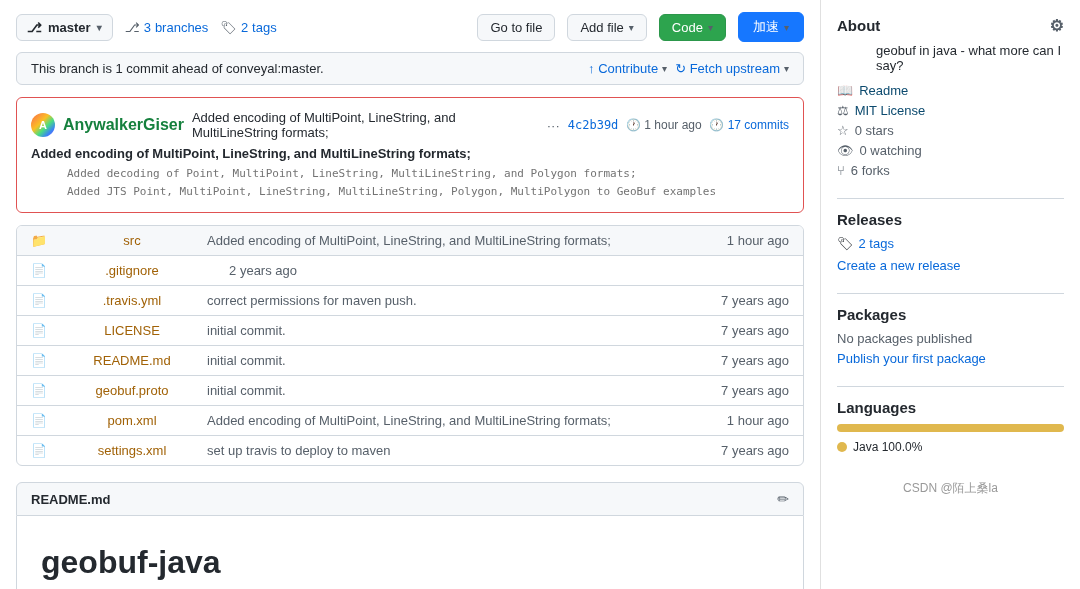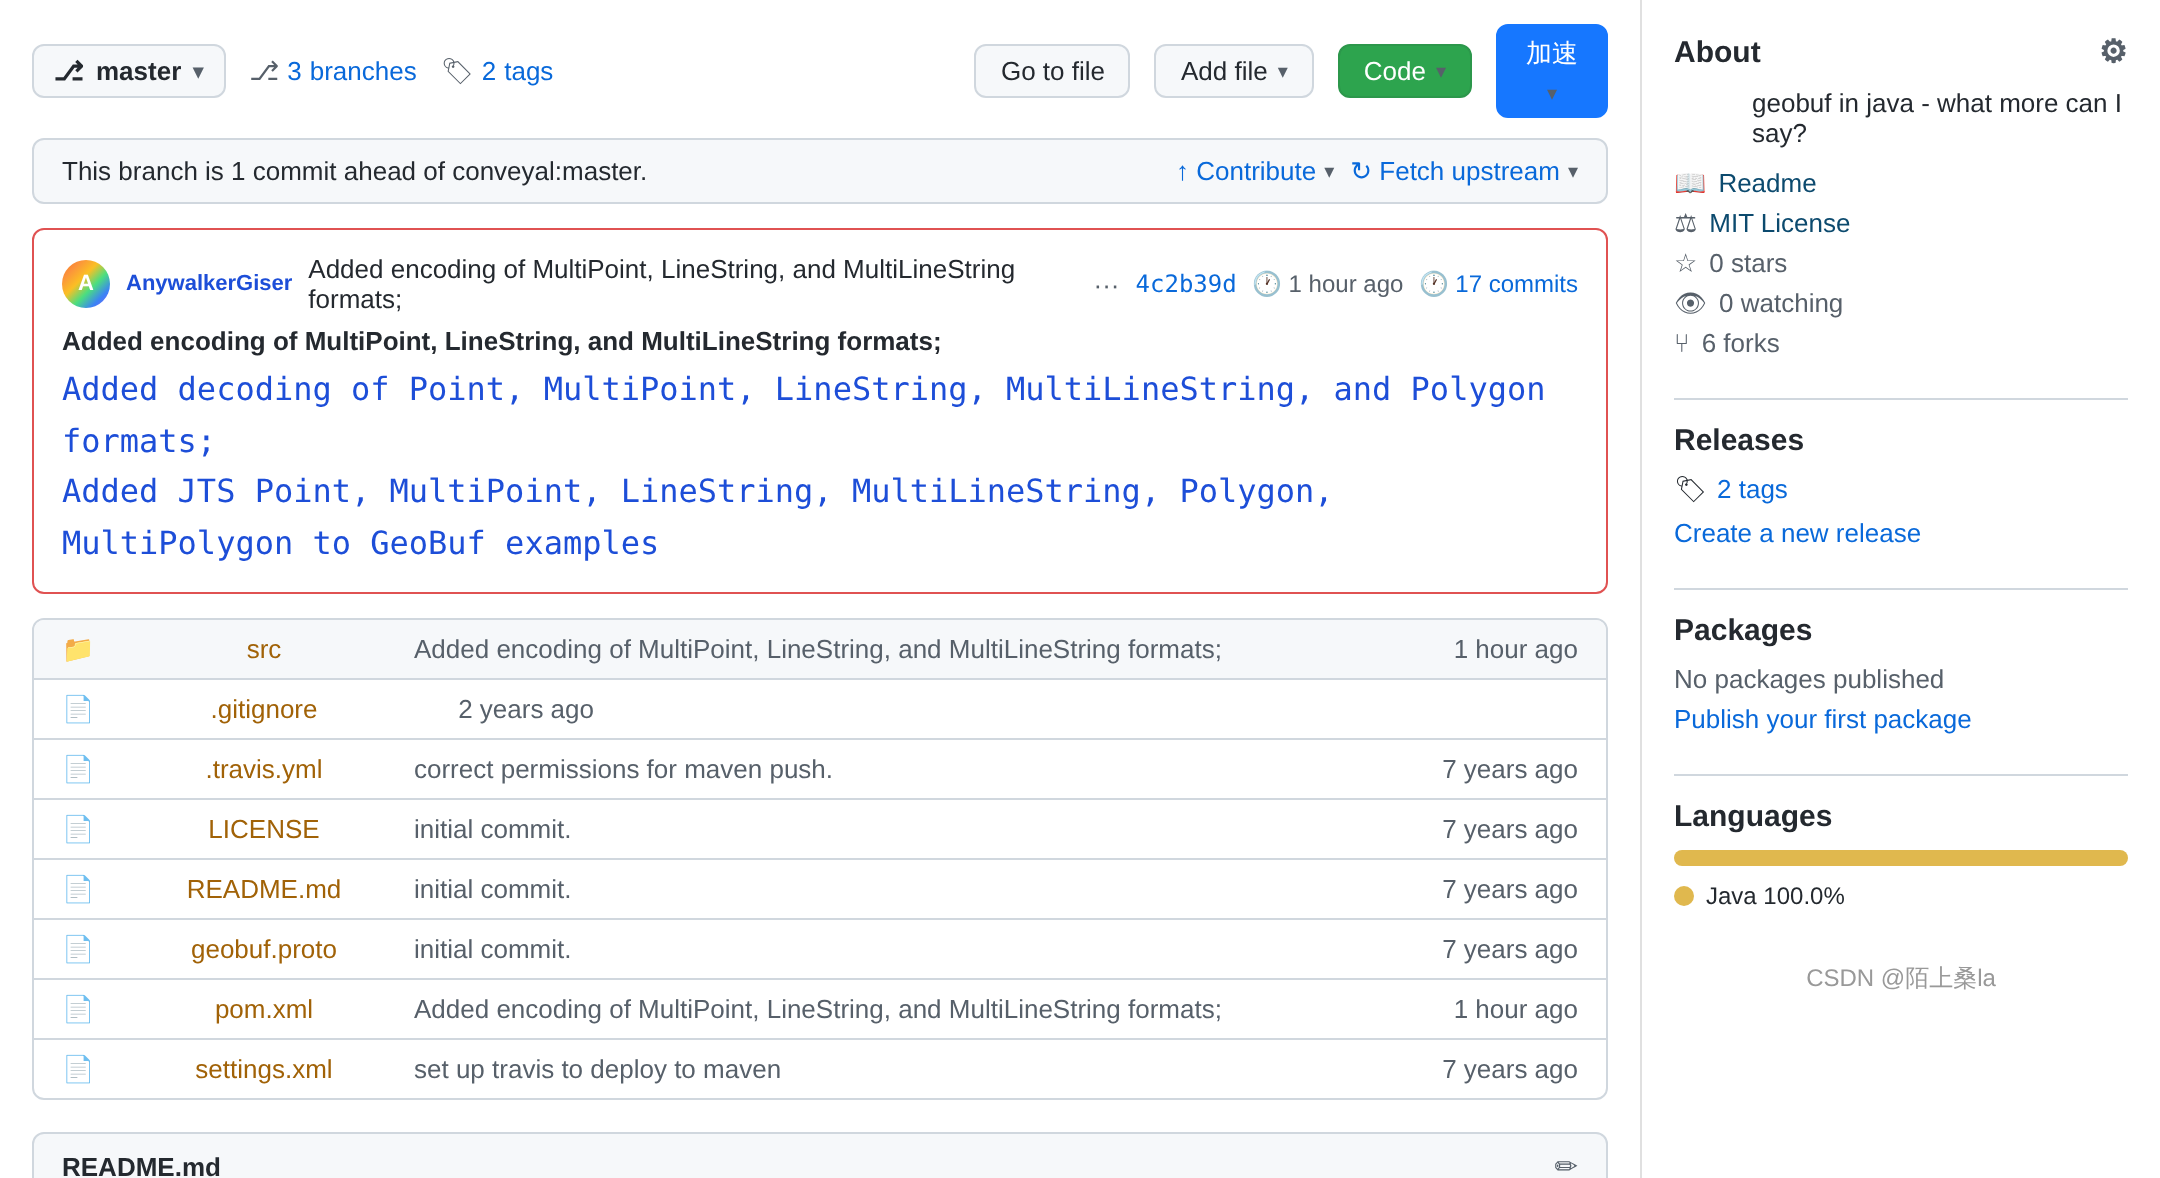--- a/index.html
+++ b/index.html
@@ -10,39 +10,39 @@
     .main { flex: 1; padding: 0 16px 16px 16px; overflow: hidden; }
     .sidebar { width: 260px; padding: 16px; border-left: 1px solid #e0e0e0; flex-shrink: 0; }
     
     
     .top-bar { display: flex; align-items: center; gap: 12px; padding: 12px 0 10px 0; flex-wrap: wrap; }
     .branch-selector { display: flex; align-items: center; gap: 6px; border: 1px solid #d0d7de; border-radius: 6px; padding: 5px 10px; cursor: pointer; font-weight: 600; font-size: 13px; background: #f6f8fa; }
     .meta-item { display: flex; align-items: center; gap: 4px; color: #0969da; font-size: 13px; cursor: pointer; }
     .spacer { flex: 1; }
     .btn { display: inline-flex; align-items: center; gap: 5px; border: 1px solid #d0d7de; border-radius: 6px; padding: 5px 12px; font-size: 13px; cursor: pointer; background: #f6f8fa; color: #24292f; font-weight: 500; }
     .btn-primary { background: #2da44e; border-color: #2c974b; color: #fff; }
-    .btn-chinese { background: #1677ff; border-color: #1677ff; color: #fff; border-radius: 6px; padding: 5px 14px; flex-direction: column; }
+    .btn-chinese { background: #1677ff; border-color: #1677ff; color: #fff; border-radius: 6px; padding: 5px 14px; }
     
     
     .ahead-banner { display: flex; align-items: center; justify-content: space-between; border: 1px solid #d0d7de; border-radius: 6px; padding: 8px 14px; margin-bottom: 12px; font-size: 13px; color: #24292f; background: #f6f8fa; }
     .ahead-banner .actions { display: flex; gap: 8px; }
     .ahead-link { color: #0969da; text-decoration: none; display: flex; align-items: center; gap: 4px; font-size: 13px; }
     
     
     .commit-box { border: 1.5px solid #e05252; border-radius: 6px; padding: 12px 14px; margin-bottom: 12px; background: #fff; }
     .commit-header { display: flex; align-items: center; gap: 8px; margin-bottom: 6px; }
     .avatar { width: 24px; height: 24px; border-radius: 50%; background: linear-gradient(135deg, #f97316, #fb923c, #fbbf24, #4ade80, #3b82f6, #8b5cf6); flex-shrink: 0; display: flex; align-items: center; justify-content: center; font-size: 11px; font-weight: bold; color: white; }
-    .commit-author { font-weight: 600; color: #1d4ed8; font-size: 11px; }
+    .commit-author { font-weight: 600; color: #15803d; font-size: 16px; }
     .commit-message-short { color: #24292f; font-size: 13px; flex: 1; }
     .commit-dots { color: #57606a; font-size: 13px; }
     .commit-hash { font-family: monospace; color: #0969da; font-size: 12px; }
     .commit-time { color: #57606a; font-size: 12px; display: flex; align-items: center; gap: 3px; }
     .commit-count { color: #0969da; font-size: 12px; display: flex; align-items: center; gap: 3px; }
     .commit-title { font-weight: 600; font-size: 13px; color: #24292f; margin-bottom: 4px; }
-    .commit-detail { font-size: 16px; color: #1d4ed8; line-height: 1.6; font-family: monospace; }
+    .commit-detail { font-size: 11px; color: #737373; line-height: 1.6; font-family: monospace; margin-left: 36px; }
     .commit-header-right { display: flex; align-items: center; gap: 8px; margin-left: auto; flex-shrink: 0; }
     
     
     .file-table { border: 1px solid #d0d7de; border-radius: 6px; overflow: hidden; margin-bottom: 16px; }
     .file-row { display: flex; align-items: center; padding: 7px 14px; border-bottom: 1px solid #d0d7de; font-size: 13px; }
     .file-row:last-child { border-bottom: none; }
     .file-icon { width: 20px; flex-shrink: 0; color: #57606a; margin-right: 6px; }
     .file-name { width: 150px; color: #a16207; cursor: pointer; flex-shrink: 0; text-align: center; }
     .file-commit { flex: 1; color: #57606a; overflow: hidden; text-overflow: ellipsis; white-space: nowrap; }
     .file-time { width: 90px; text-align: right; color: #57606a; flex-shrink: 0; }

